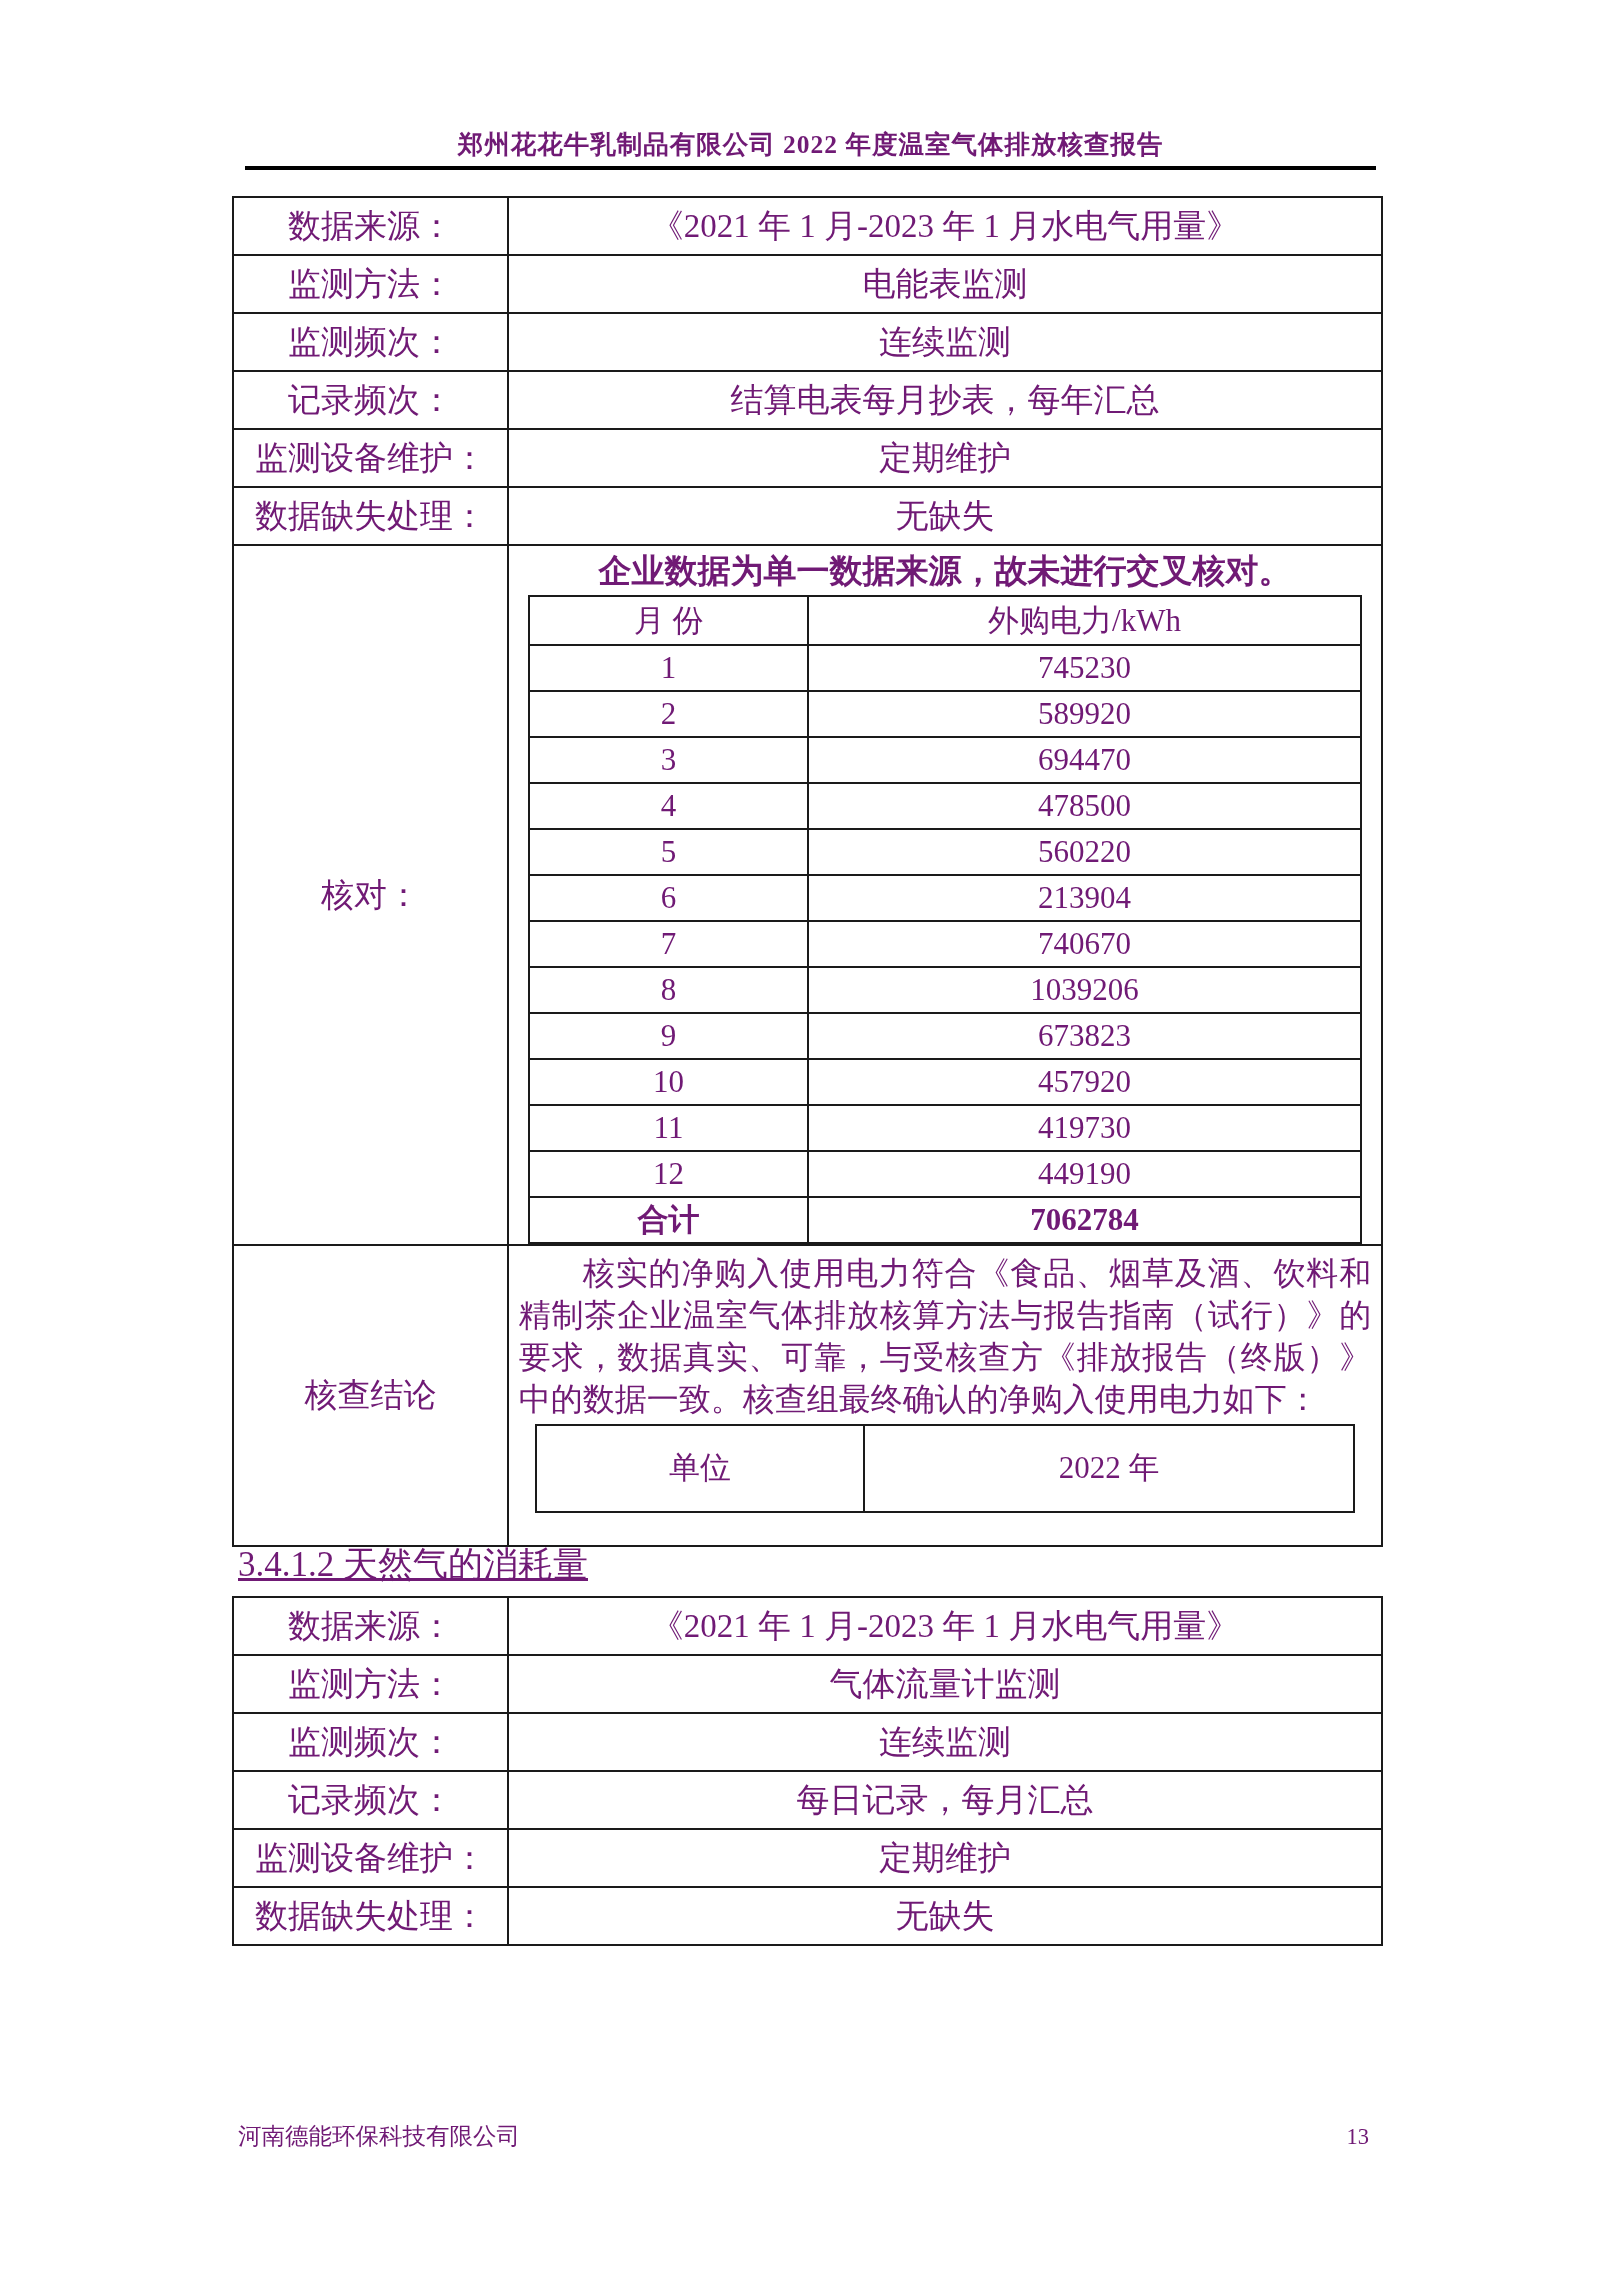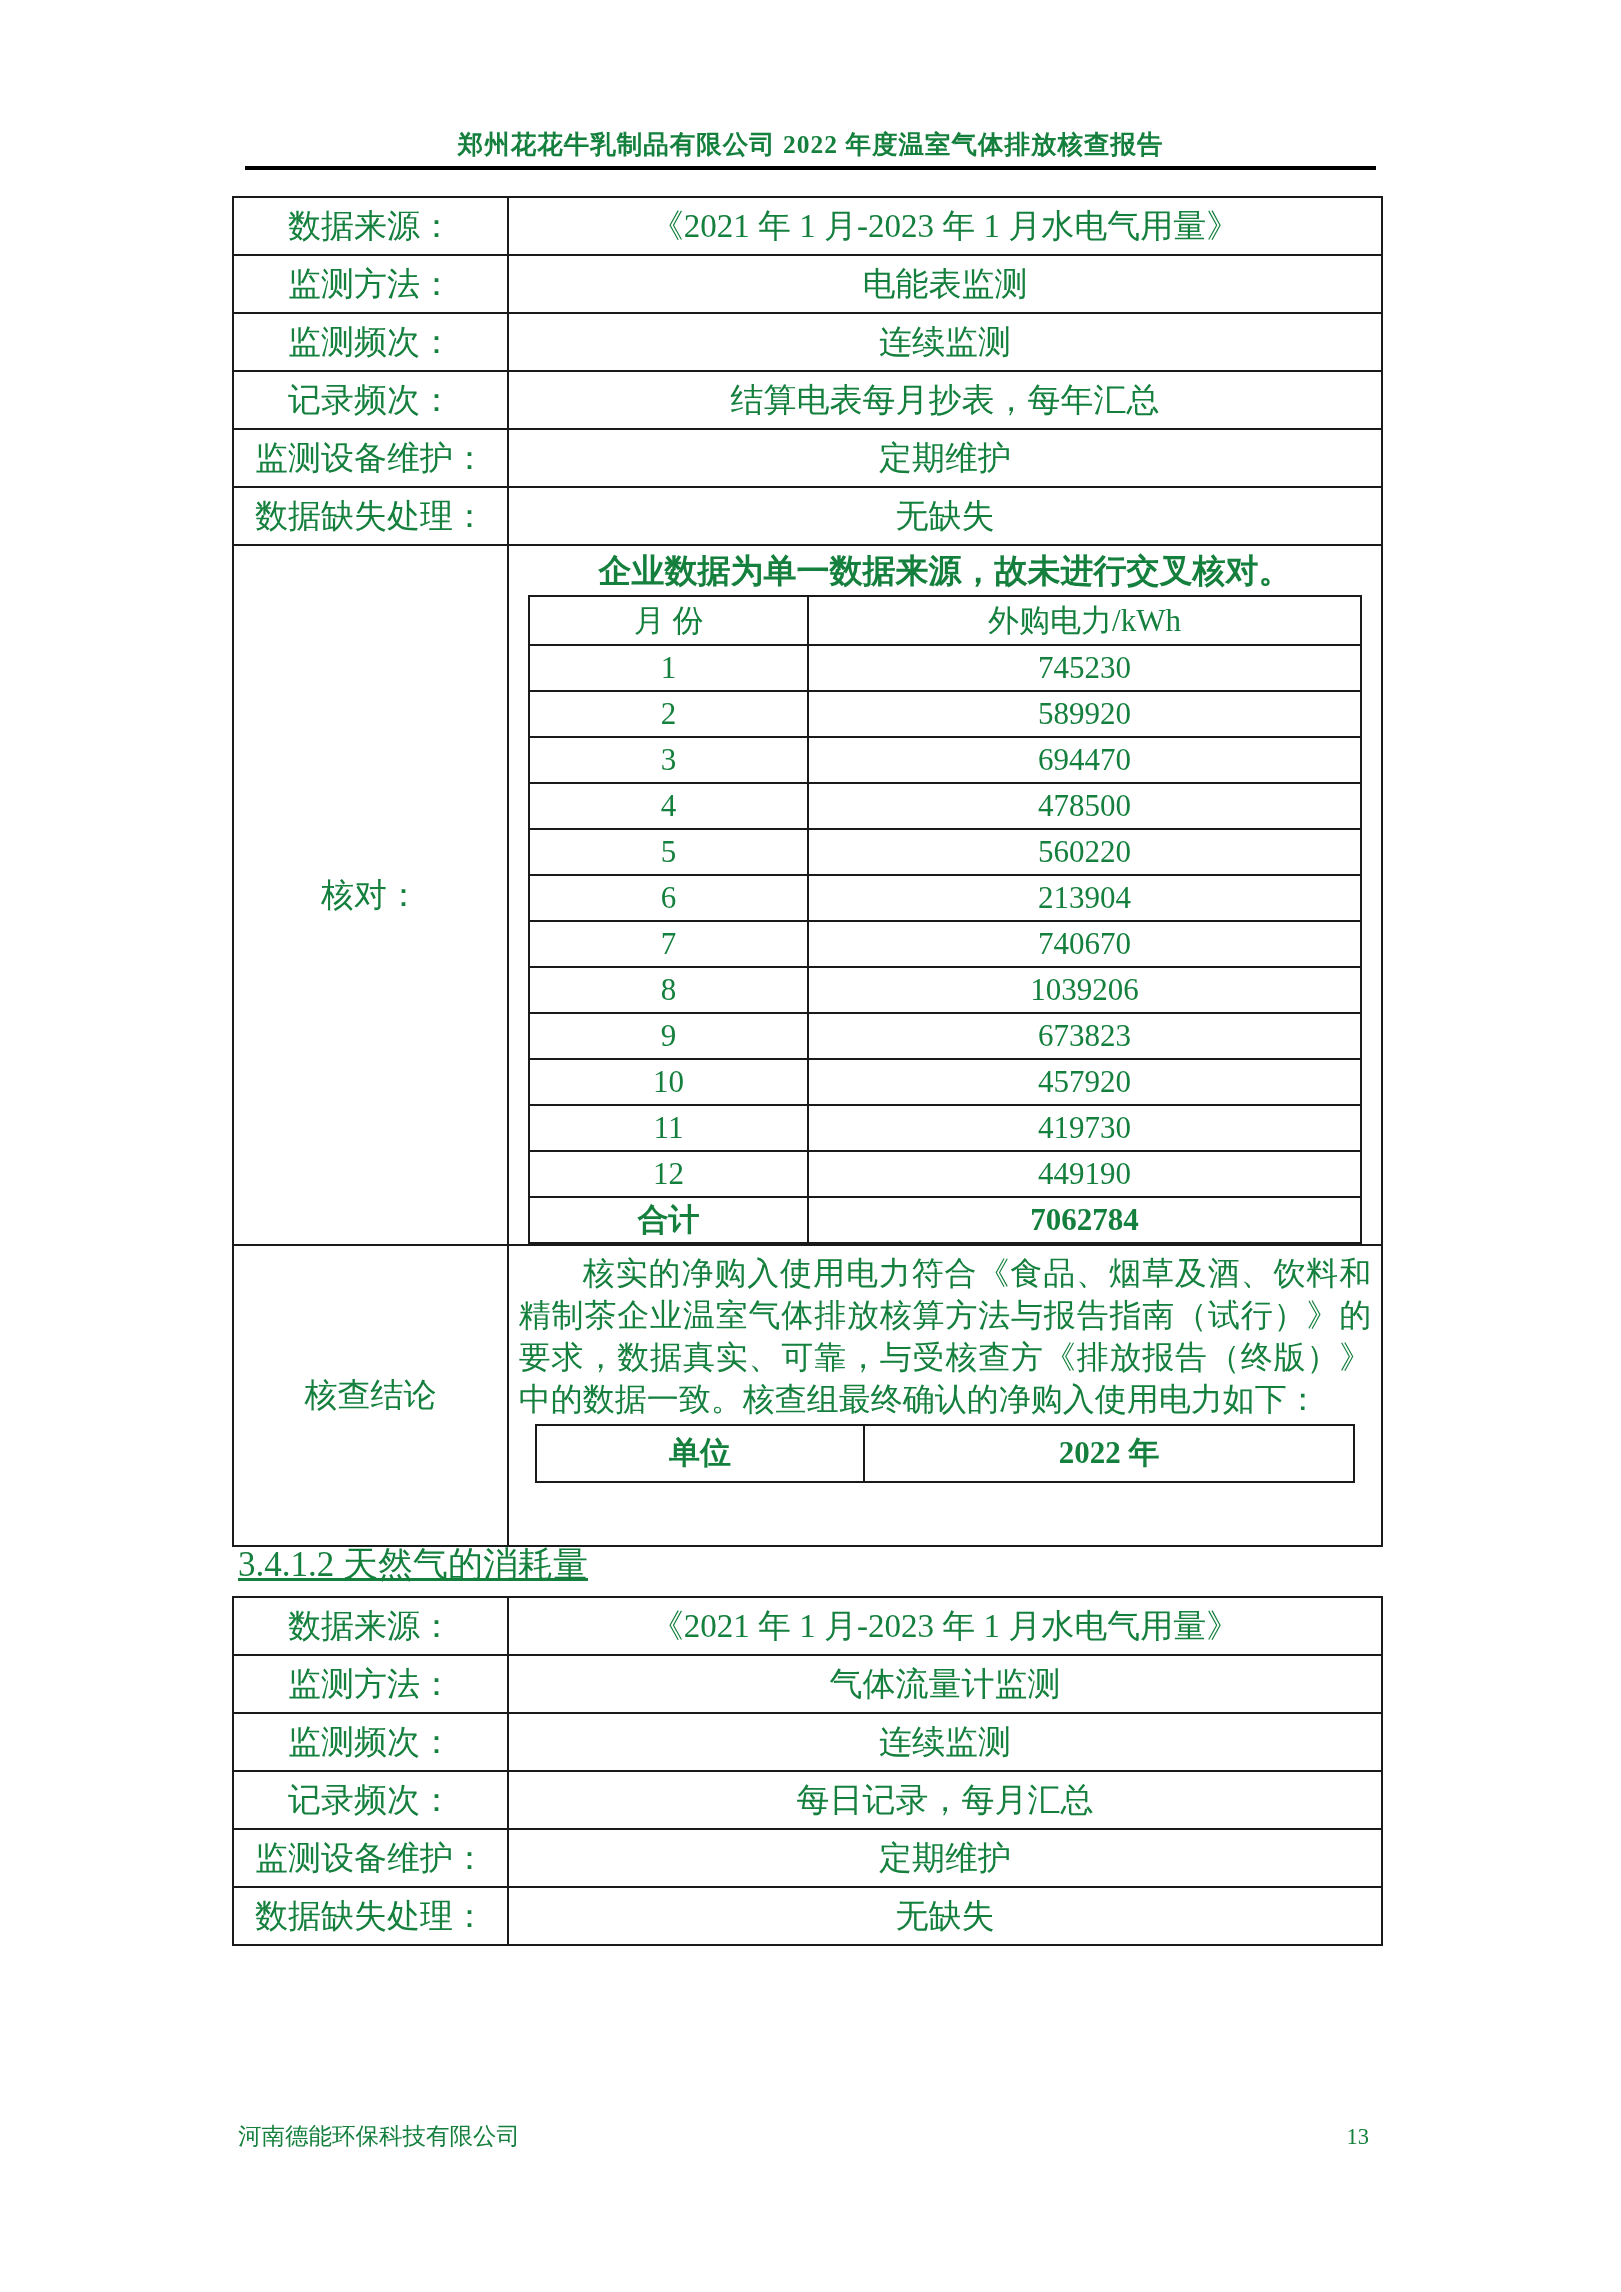--- a/index.html
+++ b/index.html
@@ -2,21 +2,21 @@
 <html><head>
 <meta charset="utf-8">
 <style>
   html,body { margin:0; padding:0; background:#888; }
   .page {
     position:relative;
     width:1621px; height:2293px;
     margin:0 auto;
     background:#ffffff;
     font-family:"Liberation Serif","DejaVu Serif",serif;
-    color:#15803d;
+    color:#701a75;
     overflow:hidden;
   }
 
   
   .header-title {
     position:absolute; top:127px; left:245px; width:1131px;
     text-align:center; font-size:25.5px; font-weight:bold;
     letter-spacing:1px; white-space:nowrap;
   }
   .header-rule {
@@ -67,21 +67,21 @@
   
   tr.conclusion-row { height:301px; }
   td.conclusion-value-cell { vertical-align:top; padding:5.9px 9.8px 3.9px 9.8px; }
   .conclusion-text {
     margin:0; text-indent:2em; text-align:justify;
     font-size:32px; line-height:42px;
   }
   table.summary-table { width:818px; margin-top:3.9px; }
   table.summary-table .s-col1 { width:328px; }
   table.summary-table .s-col2 { width:490px; }
-  table.summary-table td { height:55px; text-align:center; padding:0;font-weight:bold; }
+  table.summary-table td { height:55px; text-align:center; padding:15px; }
 
   
   .section-heading {
     position:absolute; top:1541px; left:238px; margin:0;
     font-size:35px; font-weight:normal; white-space:nowrap;text-decoration:underline;
   }
 
   
   .footer {
     position:absolute; top:2120px; left:238px; width:1131px;

